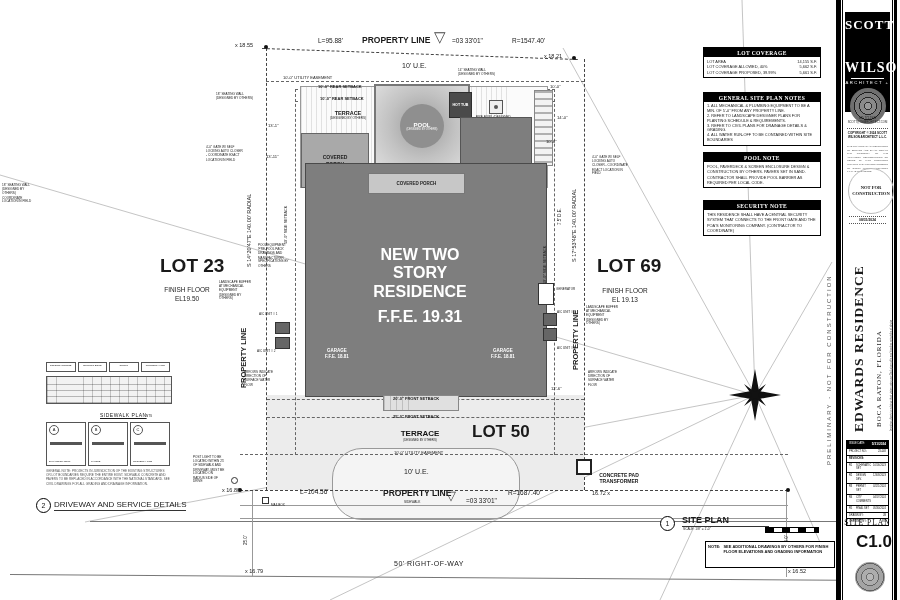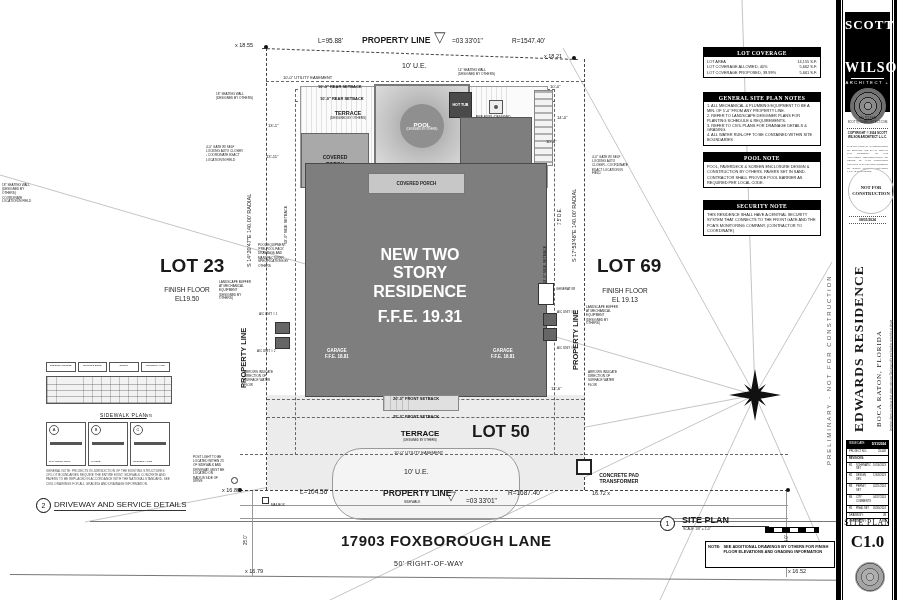--- a/index.html
+++ b/index.html
@@ -212,21 +212,20 @@
   <div class="lbl" style="left:404px;top:500px;font-size:3.2px;">SIDEWALK</div>
   <div class="lbl" style="left:446px;top:488px;font-size:13px;color:#444;">▽</div>
   <div class="lbl" style="left:466px;top:497px;font-size:6.5px;">=03 33'01"</div>
   <div class="lbl" style="left:508px;top:489px;font-size:6.5px;">R=1687.40'</div>
   <div class="lbl b" style="left:598px;top:472px;font-size:5px;width:42px;white-space:normal;line-height:1.25;text-align:center;">CONCRETE PAD TRANSFORMER</div>
   <div class="lbl" style="left:592px;top:490px;font-size:5.5px;">16.72 x</div>
   <div class="lbl s60" style="left:271px;top:503px;width:22px;">MAILBOX</div>
 
   <div class="lbl vert" style="left:243px;top:523px;height:22px;font-size:4.5px;">25.0'</div>
   <div class="lbl vert" style="left:784px;top:523px;height:22px;font-size:4.5px;">25.0'</div>
-  <div class="lbl b" style="left:341px;top:532px;font-size:15px;letter-spacing:.5px;">17903 FOXBOROUGH LANE</div>
   <div class="lbl" style="left:394px;top:560px;font-size:7px;letter-spacing:.5px;">50' RIGHT-OF-WAY</div>
   <div class="lbl" style="left:245px;top:568px;font-size:5.5px;">x 16.79</div>
   <div class="lbl" style="left:788px;top:568px;font-size:5.5px;">x 16.52</div>
 
   <div class="notebox" style="left:703px;top:47px;width:116px;">
     <div class="nb-h">LOT COVERAGE</div>
     <div class="nb-b">
       <div class="nb-row">
         <span>LOT AREA</span>
         <span>14,155 S.F.</span>
@@ -388,18 +387,18 @@
           <span>DRAWN BY:</span>
           <span>JB</span>
         </div>
         <div class="revrow" style="padding:1px 2px;justify-content:space-between;">
           <span>CHECKED BY:</span>
           <span>SW</span>
         </div>
       </div>
 
       <div class="abs ctr" style="left:0;top:518px;right:0;font-family:'Liberation Serif',serif;font-size:7.5px;letter-spacing:1px;">SITE PLAN</div>
-      <div class="abs ctr b" style="left:0;top:532px;right:0;font-family:Liberation Serif, serif;font-size:17px;">C1.0</div>
+      <div class="abs ctr b" style="left:0;top:532px;right:0;font-family:Liberation Sans, sans-serif;font-size:17px;text-align:right;">C1.0</div>
       <div class="seal abs" style="left:12px;top:562px;width:30px;height:30px;opacity:.7;"></div>
     </div>
   </div>
 
 </div>
 
 </body></html>

